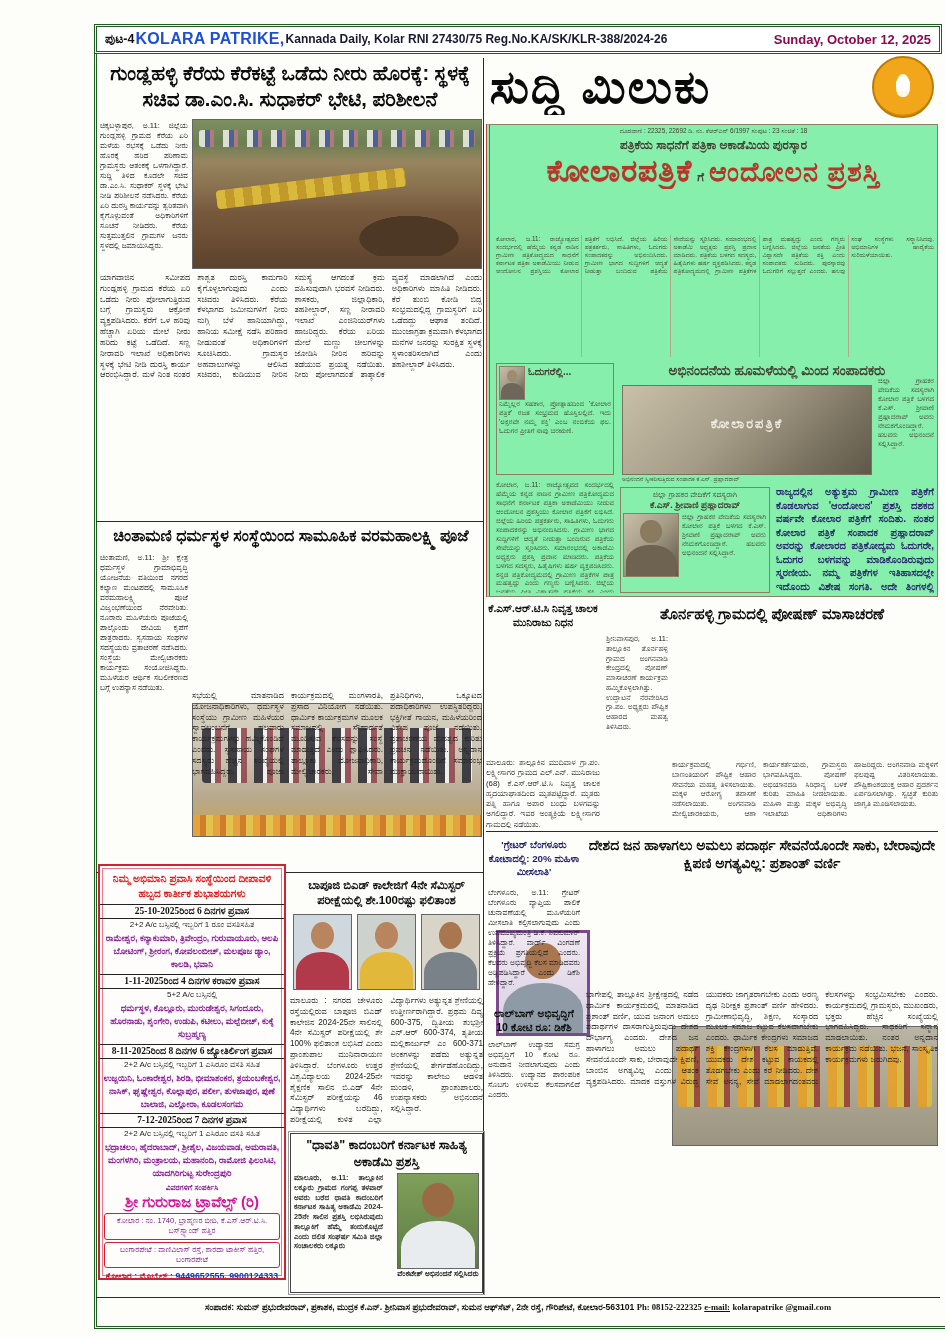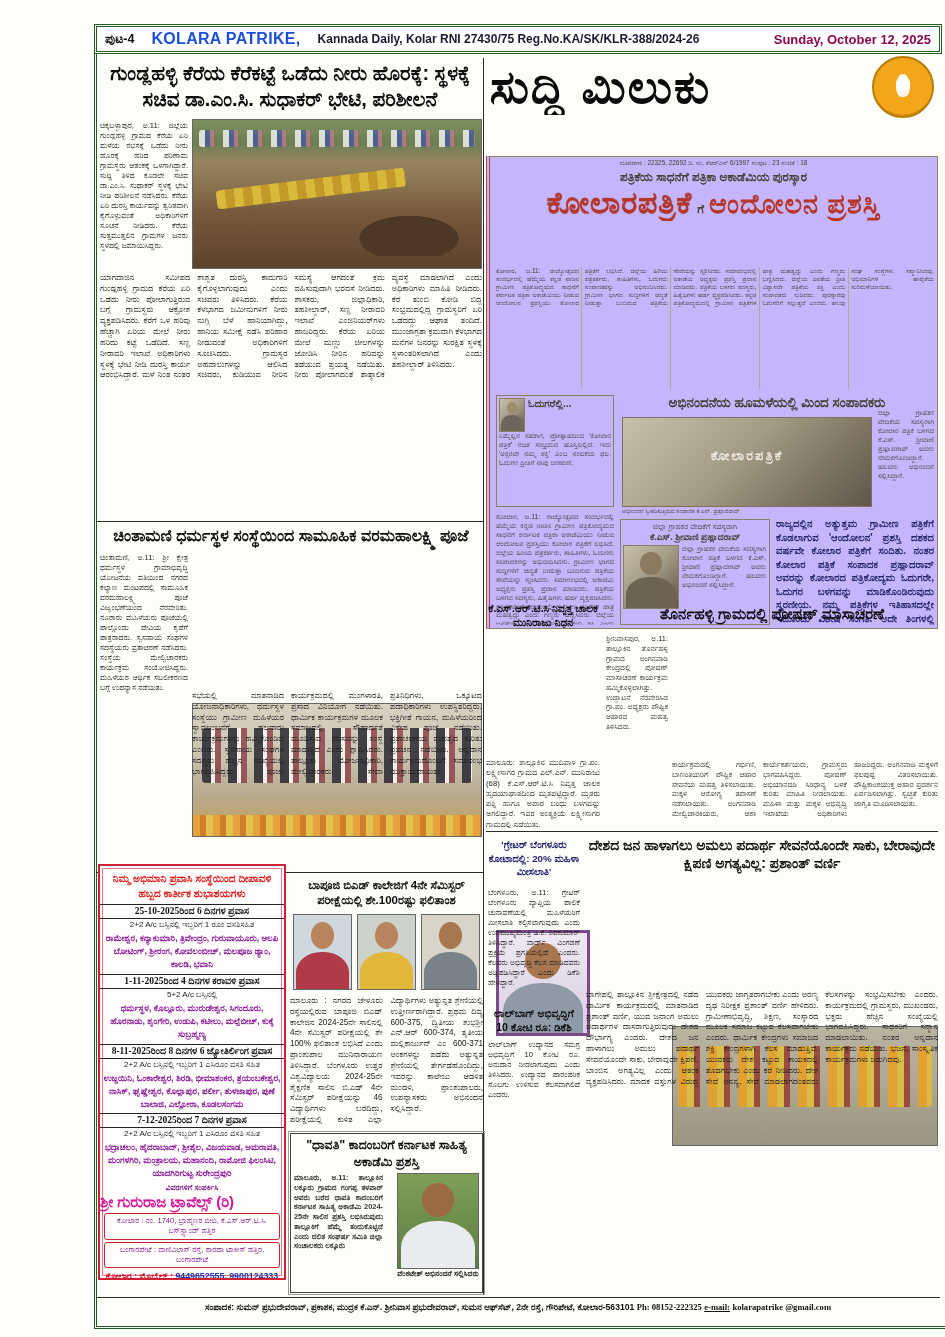--- a/index.html
+++ b/index.html
@@ -3,51 +3,51 @@
 <meta charset="utf-8">
 <style>
   html,body{margin:0;padding:0;background:#ffffff;}
   body{font-family:"Liberation Sans","DejaVu Sans",sans-serif;color:#1c1c1c;}
   #page{position:relative;width:945px;height:1337px;background:#fdfdfa;overflow:hidden;}
   .abs{position:absolute;}
   
   #sheet{position:absolute;left:94px;top:24px;width:848px;height:1302px;
          border-left:3px double #1e5e1e;border-right:3px double #1e5e1e;border-bottom:3px double #1e5e1e;}
   .header-box{position:absolute;left:94px;top:24px;width:848px;height:30px;background:#fff;
-              border:3px double #1e5e1e;box-sizing:border-box;display:flex;align-items:center;padding:0 8px;gap:17px;white-space:nowrap;overflow:hidden;}
+              border:3px double #1e5e1e;box-sizing:border-box;display:flex;align-items:center;padding:0 8px;gap:1px;white-space:nowrap;overflow:hidden;}
   .pg-label{font-weight:bold;font-size:12.5px;color:#111;}
   .brand{font-weight:bold;font-size:16px;color:#1d4ed8;letter-spacing:.3px;}
   .subtitle{font-weight:bold;font-size:12px;color:#1a1a33;text-align:center;}
   .hdate{margin-left:auto;font-weight:bold;font-size:13px;color:#8b0a50;}
   .hl{font-weight:bold;color:#0d0d0d;text-align:center;line-height:1.32;}
   .body-txt{font-size:8.2px;line-height:1.32;text-align:justify;color:#222;overflow:hidden;}
   .tiny{font-size:7px;line-height:1.28;}
   .cols-2{column-count:2;column-gap:8px;}
   .cols-3{column-count:3;column-gap:7px;}
   .cols-4{column-count:4;column-gap:7px;}
   .cols-5{column-count:5;column-gap:6px;}
   .vline{position:absolute;width:1px;background:#2a2a2a;}
   .hline{position:absolute;height:1px;background:#2a2a2a;}
   .ph{position:relative;overflow:hidden;border:1px solid #666;box-sizing:border-box;}
   .strip{position:absolute;}
   .person{position:relative;overflow:hidden;}
   .person::before{content:"";position:absolute;width:40%;height:36%;left:30%;top:10%;border-radius:50%;background:var(--skin,#b9855f);}
   .person::after{content:"";position:absolute;width:92%;height:58%;left:4%;top:50%;border-radius:48% 48% 0 0;background:var(--shirt,#55606e);}
   
-  .clip{background:#c4b5fd;border:1px solid #8a8066;border-left:4px double #b4453a;box-sizing:border-box;margin-top:32px;}
+  .clip{background:#86efac;border:1px solid #8a8066;border-left:4px double #b4453a;box-sizing:border-box;}
   .clip .aged{color:#454134;}
   .clip-mast{font-weight:bold;color:#b6372a;text-shadow:0 0 1px rgba(140,30,20,.55);letter-spacing:1px;}
   .bw{background:linear-gradient(135deg,#c9c0aa 0%,#a59c87 45%,#7d7562 75%,#5f584a 100%);}
   
   .ad{border:2px solid #cc2233;box-shadow:inset 0 0 0 2px #ffffff,inset 0 0 0 3px #e78;box-sizing:border-box;background:#fffdfb;overflow:hidden;}
   .ad-title{color:#e01b1b;font-weight:bold;font-size:10.5px;text-align:center;line-height:1.45;padding:5px 4px 3px;}
   .ad-date{border-top:1.5px solid #222;border-bottom:1.5px solid #222;font-weight:bold;font-size:9.5px;text-align:center;color:#111;padding:1px 0;font-family:"Liberation Serif",serif;}
   .ad-bus{font-size:8px;text-align:center;color:#222;padding:1px 0;}
   .ad-places{color:#8a1a9a;font-weight:bold;font-size:8.6px;text-align:center;line-height:1.5;padding:1px 3px 3px;}
-  .ad-company{color:#d4129a;font-weight:bold;font-size:15px;text-align:left;line-height:1.2;}
+  .ad-company{color:#d4129a;font-weight:bold;font-size:15px;text-align:center;line-height:1.2;}
   .ad-addr{border:1px solid #c23;border-radius:3px;margin:2px 4px;padding:2px 3px;color:#7a1a8a;font-size:7.6px;text-align:center;line-height:1.35;}
   .ad-phone{color:#c02;font-weight:bold;font-size:8.8px;text-align:center;line-height:1.5;}
   .ad-phone b{color:#1133bb;}
   .cap{font-size:7.5px;text-align:center;color:#222;}
   .logo{border-radius:50%;background:radial-gradient(circle at 50% 45%,#ffffff 0 16%,#f2a71b 17% 70%,#d98c0a 71% 100%);border:2px solid #b97c08;box-sizing:border-box;}
   .logo::after{content:"";position:absolute;left:38%;top:28%;width:24%;height:40%;border-radius:50% 50% 40% 40%;background:#fff;opacity:.9;}
   .pull-quote{color:#1f1f6e;font-weight:bold;font-size:9.8px;text-align:center;line-height:1.4;}
   .subhead{font-weight:bold;font-size:10.5px;color:#0d0d0d;text-align:center;line-height:1.3;padding:3px 0;}
   .footer-line{font-size:8.6px;color:#111;text-align:center;font-weight:bold;white-space:nowrap;overflow:hidden;}
 </style>

